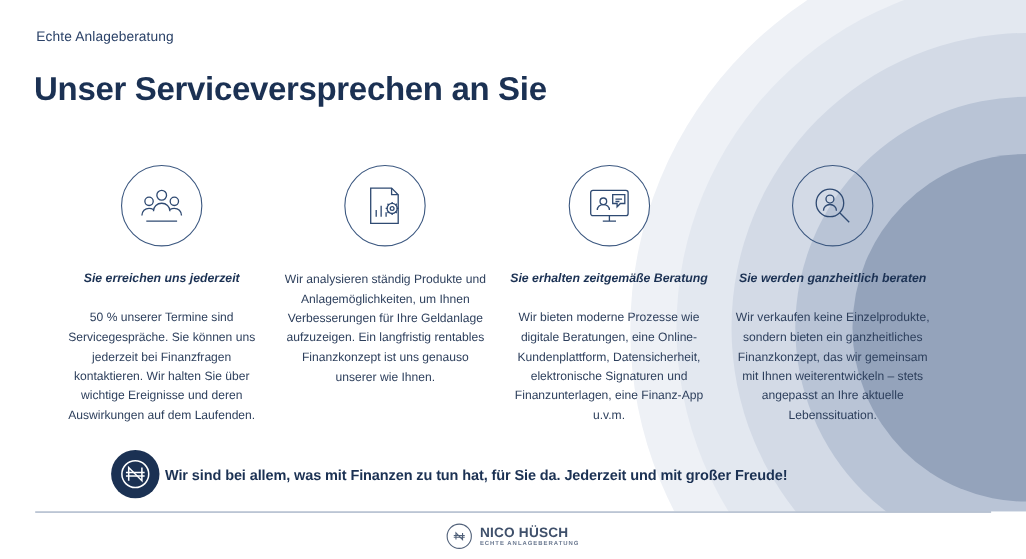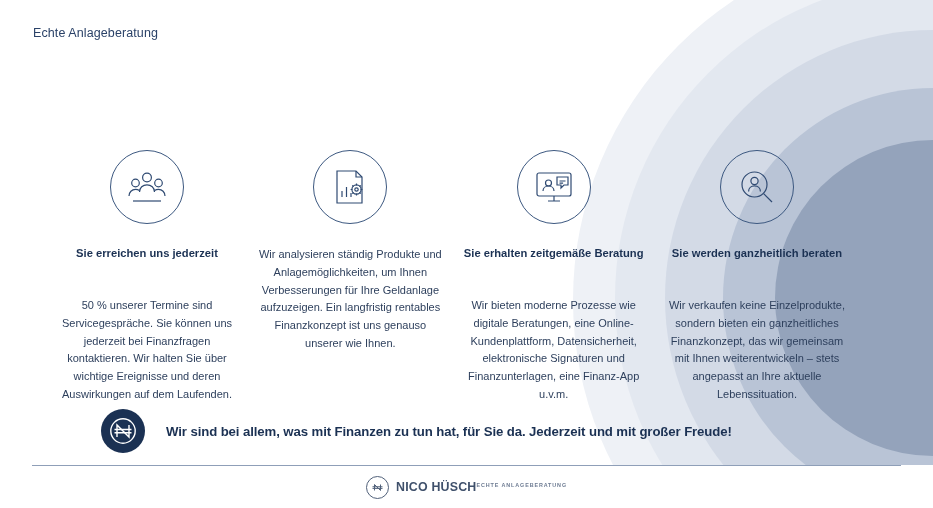--- a/index.html
+++ b/index.html
@@ -79,38 +79,39 @@
     align-items: center;
     justify-content: center;
     margin-bottom: 22px;
   }
   .col-title {
     font-size: 11.2px;
     font-weight: 700;
     color: #1b3153;
     text-align: center;
     line-height: 1.3;
-    margin-bottom: 36px;
+    margin-bottom: 20px;
     min-height: 15px;
+    font-style: italic;
   }
   .col-body {
     font-size: 11px;
     line-height: 1.62;
     color: #2d3f5c;
     text-align: center;
   }
 
   
   .claim {
     position: absolute;
     left: 101px;
     top: 409px;
     display: flex;
     align-items: center;
-    gap: 21px;
+    gap: 5px;
   }
   .claim-logo {
     width: 44px;
     height: 44px;
     border-radius: 50%;
     background: #1b3153;
     display: flex;
     align-items: center;
     justify-content: center;
     flex: 0 0 auto;
@@ -146,21 +147,21 @@
     width: 21px;
     height: 21px;
     border-radius: 50%;
     border: 1.4px solid #51617a;
     display: flex;
     align-items: center;
     justify-content: center;
   }
   .footer-wordmark {
     display: flex;
-    flex-direction: row;
+    flex-direction: column;
     line-height: 1;
   }
   .footer-name {
     font-size: 12.4px;
     font-weight: 700;
     color: #3f506b;
     letter-spacing: 0.2px;
   }
   .footer-sub {
     font-size: 5.4px;
@@ -179,20 +180,21 @@
     <path d="M420 -20 A 318 318 0 0 0 102 298 A 318 318 0 0 0 420 616 Z" fill="#e3e8f0"></path>
     <path d="M420 30 A 268 268 0 0 0 152 298 A 268 268 0 0 0 420 566 Z" fill="#d3dae6"></path>
     <path d="M420 88 A 210 210 0 0 0 210 298 A 210 210 0 0 0 420 508 Z" fill="#b9c4d6"></path>
     <path d="M420 140 A 158 158 0 0 0 262 298 A 158 158 0 0 0 420 456 Z" fill="#94a3bb"></path>
   </svg>
 </div>
 
 <div class="slide">
 
   <div class="eyebrow">Echte Anlageberatung</div>
+  <h1 class="headline">Unser Serviceversprechen an Sie</h1>
 
   <div class="columns">
 
     <div class="col">
       <div class="icon-circle">
         <svg width="40" height="34" viewBox="0 0 40 34" fill="none" stroke="#2f4a72" stroke-width="1.2" xmlns="http://www.w3.org/2000/svg">
           <circle cx="20" cy="7.5" r="4.4"></circle>
           <path d="M12.5 22c0-4.3 3.4-7.2 7.5-7.2s7.5 2.9 7.5 7.2"></path>
           <circle cx="8.5" cy="13" r="3.8"></circle>
           <path d="M2 26c0-4 2.9-6.6 6.5-6.6 1.5 0 2.8.4 3.9 1.1"></path>

